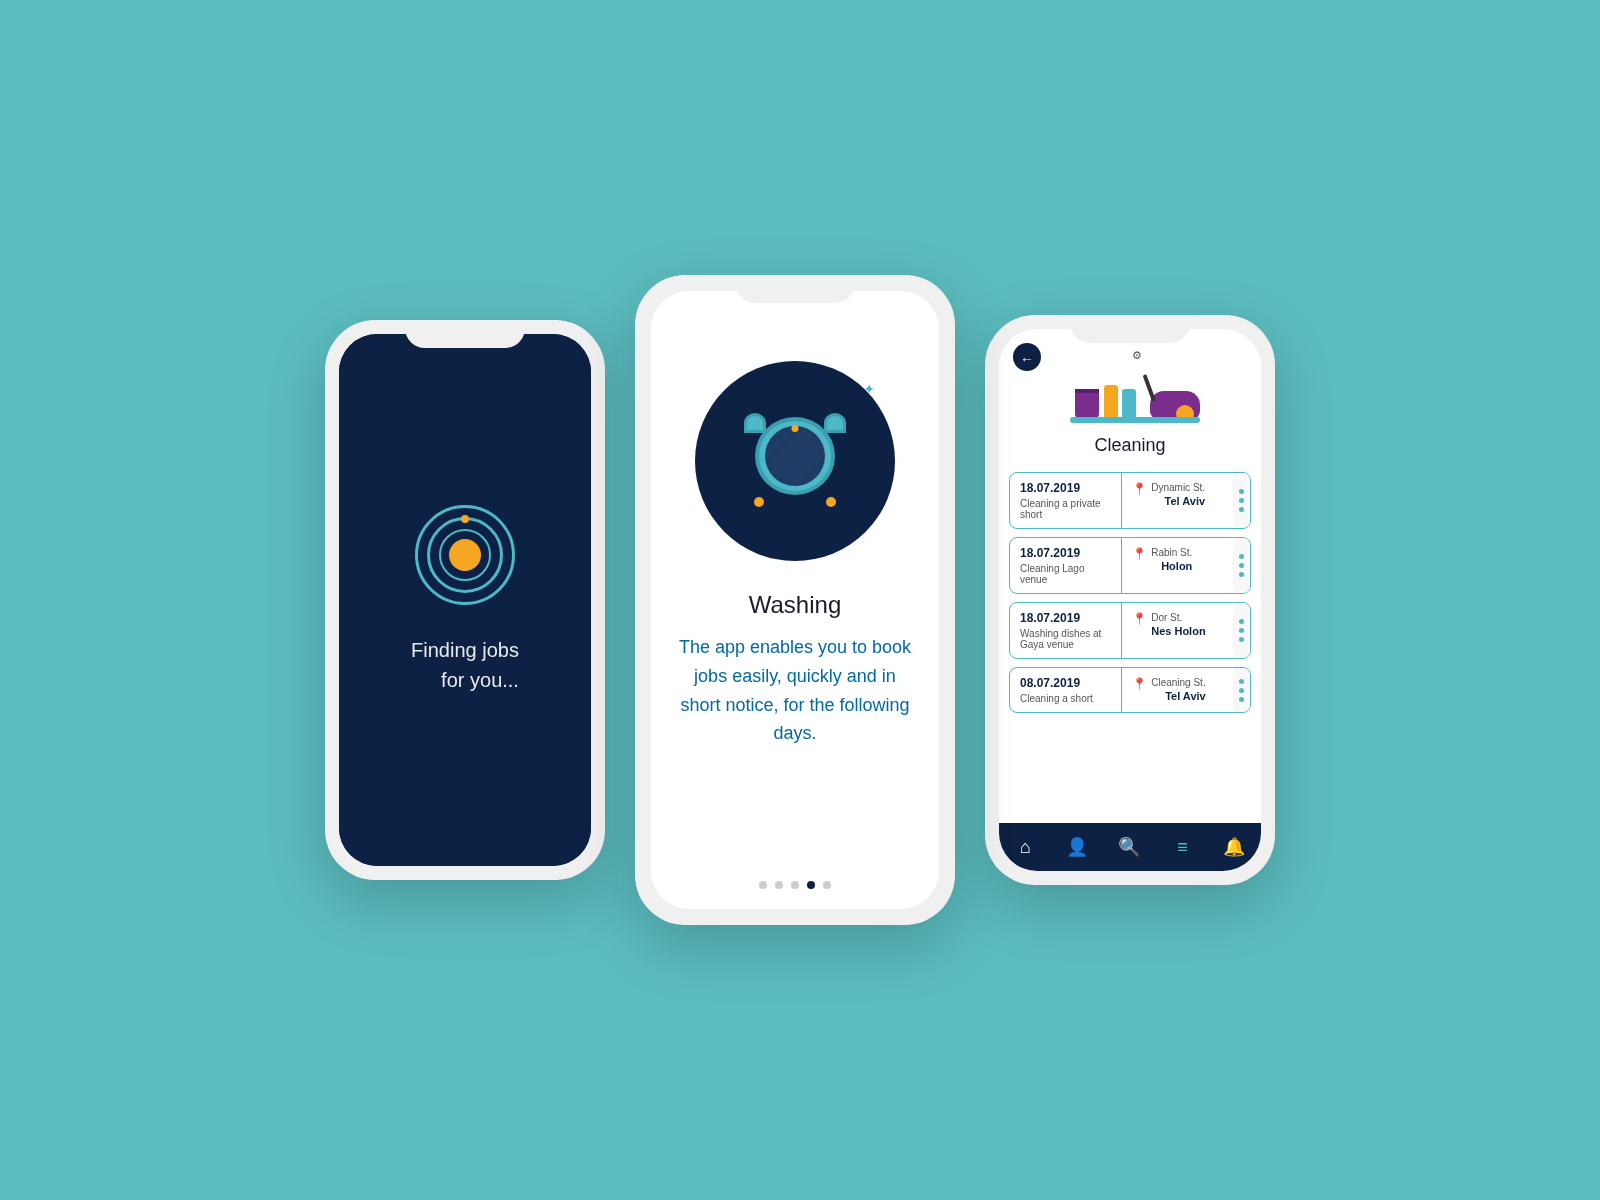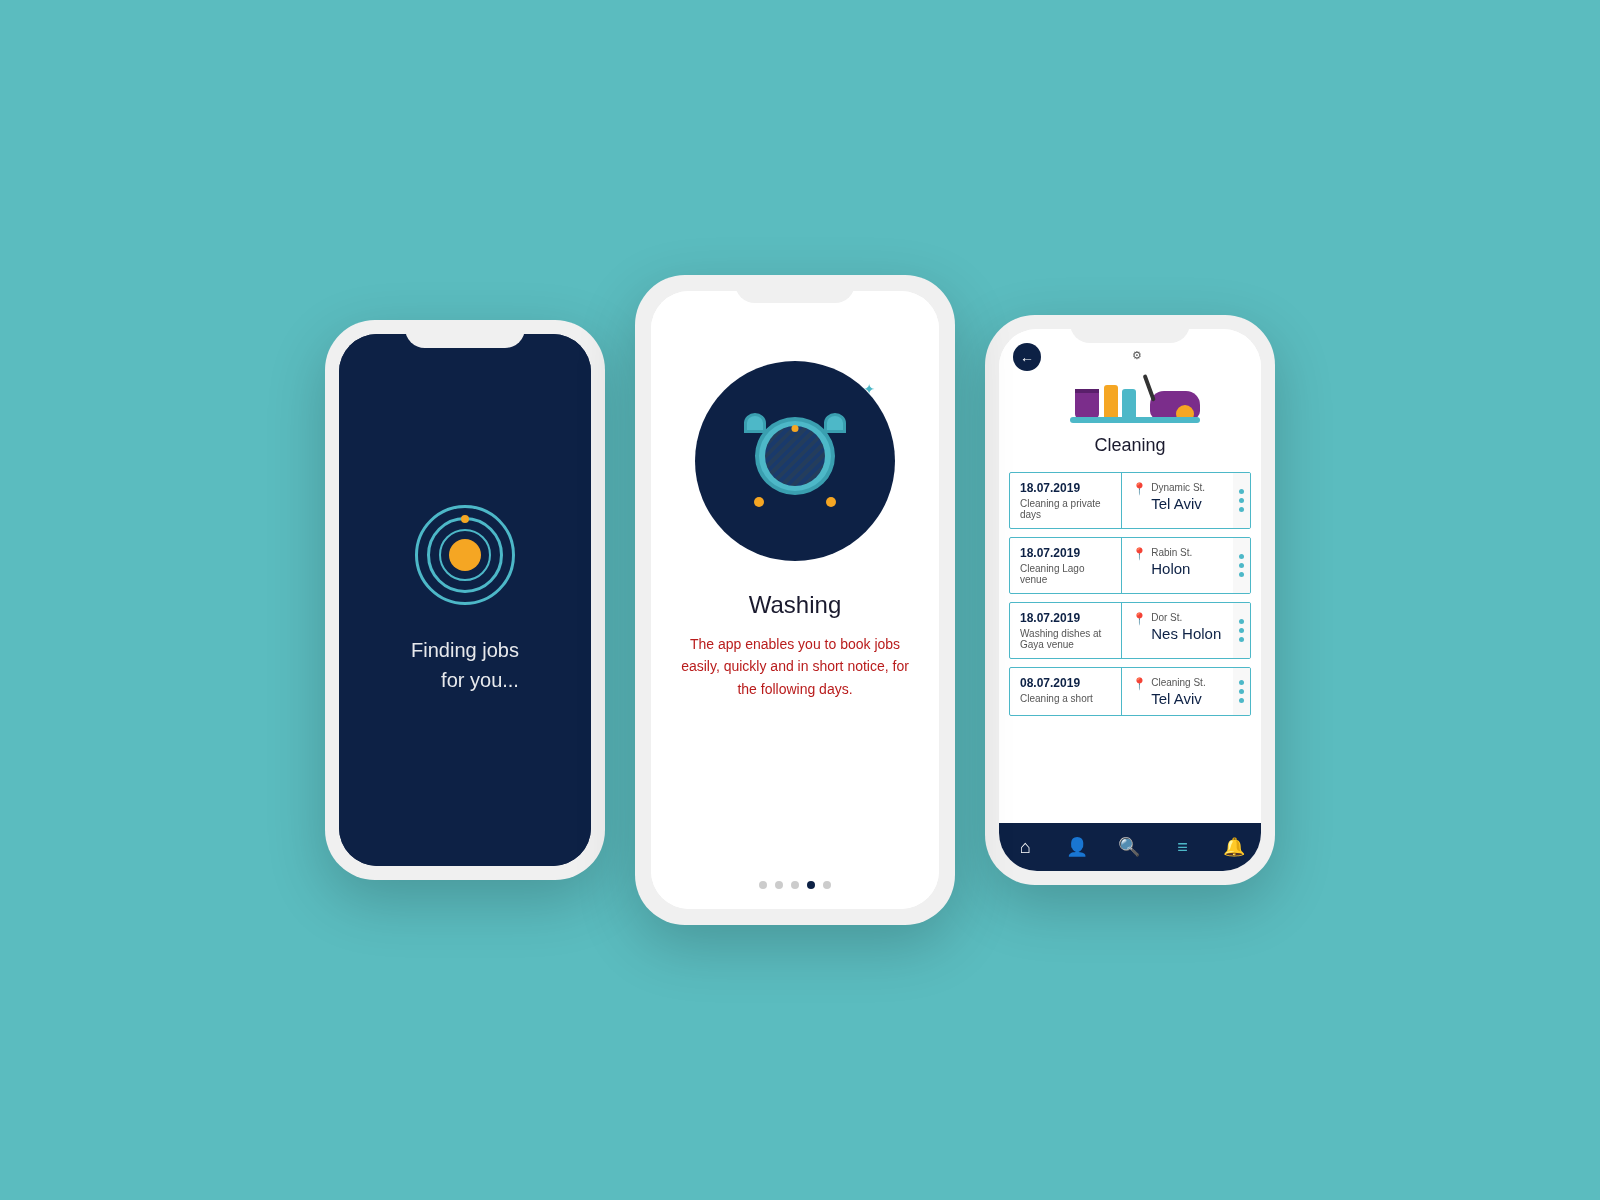--- a/index.html
+++ b/index.html
@@ -312,22 +312,22 @@
     }
 
     .onboard-title {
       font-size: 24px;
       font-weight: 400;
       color: #1a1a2e;
       margin-bottom: 14px;
     }
 
     .onboard-desc {
-      font-size: 14px;
-      color: #b91c1c;
+      font-size: 18px;
+      color: #0369a1;
       line-height: 1.6;
     }
 
     .dots-indicator {
       display: flex;
       gap: 8px;
       align-items: center;
       justify-content: center;
       padding: 20px 0;
     }
@@ -399,21 +399,21 @@
     .jobs-list {
       flex: 1;
       overflow-y: auto;
       padding: 6px 10px;
     }
 
     .job-card {
       display: flex;
       align-items: stretch;
       border: 1.5px solid #4db8c8;
-      border-radius: 2px;
+      border-radius: 8px;
       margin-bottom: 8px;
       overflow: hidden;
       background: white;
     }
 
     .job-date-section {
       padding: 8px 10px;
       flex: 1;
       min-width: 0;
     }
@@ -451,23 +451,24 @@
       flex-shrink: 0;
     }
 
     .location-text {
       font-size: 10px;
       color: #555;
       line-height: 1.4;
     }
 
     .location-city {
-      font-weight: 400;
+      font-weight: 700;
       color: #0d2145;
-      font-size: 15px;
+      font-size: 11px;
+      text-align: right;
     }
 
     .job-actions {
       display: flex;
       flex-direction: column;
       justify-content: center;
       align-items: center;
       gap: 4px;
       padding: 6px 6px;
       background: #f8f8f8;
@@ -602,21 +603,21 @@
             </div>
           </div>
           <div class="cleaning-title">Cleaning</div>
         </div>
 
         <div class="jobs-list">
 
           <div class="job-card">
             <div class="job-date-section">
               <div class="job-date">18.07.2019</div>
-              <div class="job-title">Cleaning a private days</div>
+              <div class="job-title">Cleaning a private short</div>
             </div>
             <div class="job-divider"></div>
             <div class="job-location-section">
               <span class="location-icon">📍</span>
               <div>
                 <div class="location-text">Dynamic St.</div>
                 <div class="location-city">Tel Aviv</div>
               </div>
             </div>
             <div class="job-actions">

